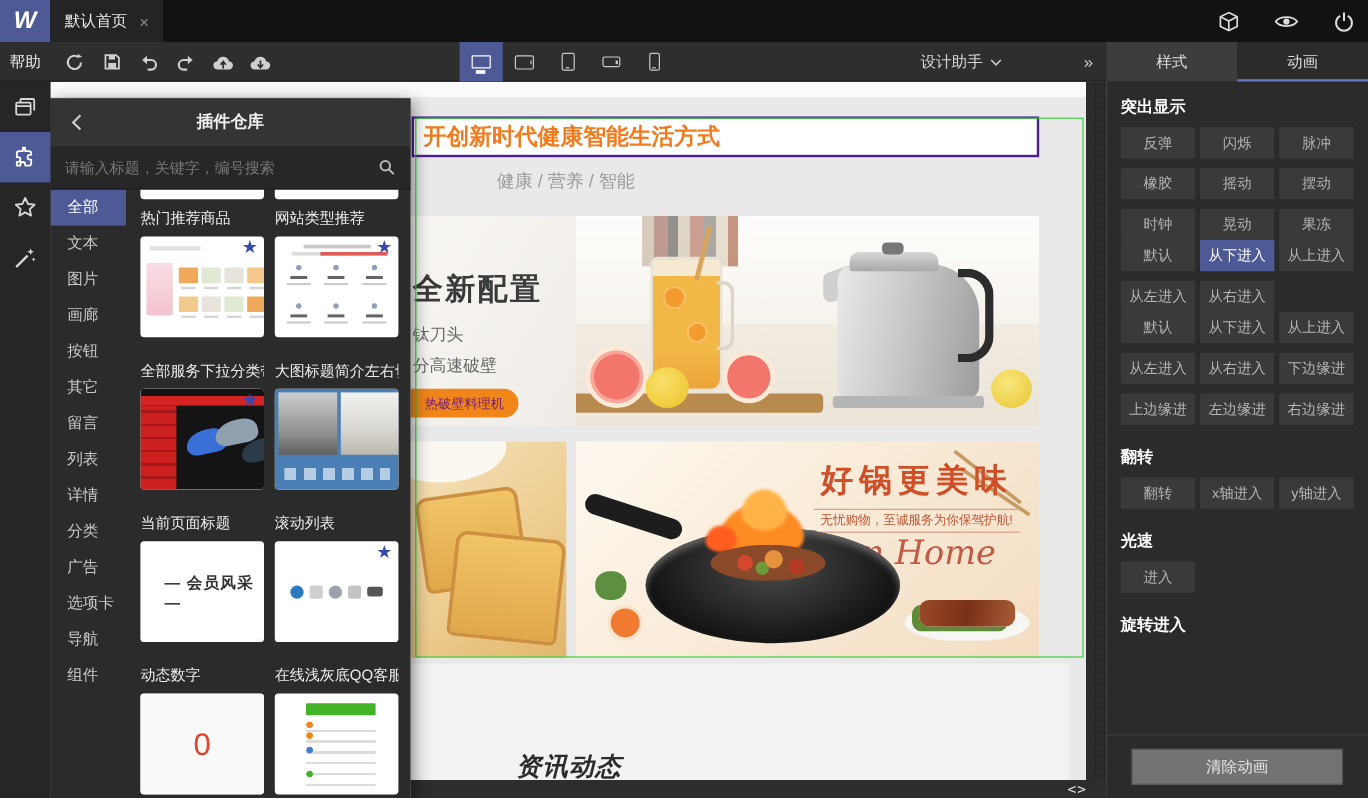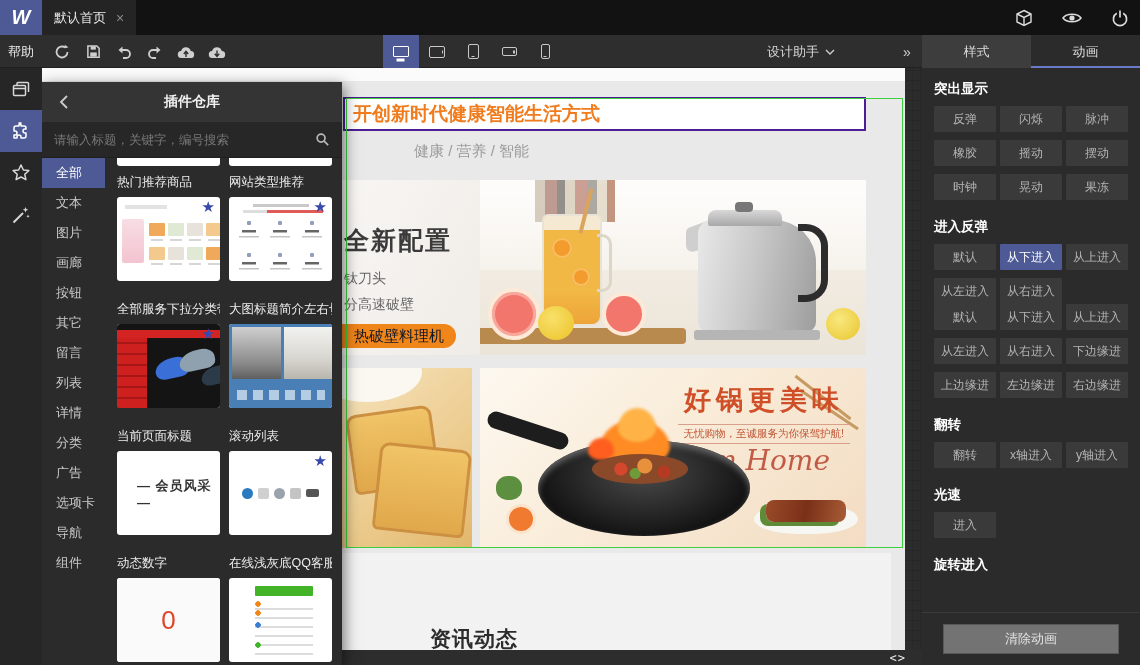--- a/index.html
+++ b/index.html
@@ -55,21 +55,21 @@
   .title-box { position:absolute; left:1px; top:29px; width:523px; height:34px; background:#fff; border:2px solid #4c1d95; z-index:4;
                display:flex; align-items:center; }
   .title-box span { color:#f07c1e; font-size:19px; font-weight:bold; padding-left:8px; white-space:nowrap; }
   .subtitle { position:absolute; left:72px; top:74px; color:#9b9b9b; font-size:15px; }
 
   .hero { position:absolute; left:0; top:112px; width:524px; height:175px; overflow:hidden; }
   .hero-text { position:absolute; left:0; top:0; width:138px; height:175px; background:linear-gradient(120deg,#f8f6f3,#efece7); }
   .hero-headline { position:absolute; left:2px; top:44px; font-size:25px; font-weight:bold; color:#3a3a3a; letter-spacing:2px; white-space:nowrap; }
   .hero-line1 { position:absolute; left:2px; top:90px; font-size:14px; color:#666; }
   .hero-line2 { position:absolute; left:2px; top:116px; font-size:14px; color:#666; }
-  .hero-pill { position:absolute; left:0; top:144px; height:24px; background:#f08519; color:#0f172a; font-size:15px;
+  .hero-pill { position:absolute; left:0; top:144px; height:24px; background:#f08519; color:#701a75; font-size:11px;
                display:flex; align-items:center; padding:0 12px; border-radius:0 12px 12px 0; }
   .hero-photo { position:absolute; left:138px; top:0; width:386px; height:175px; background:linear-gradient(#f8f4ed,#ebe4d8); overflow:hidden; }
   .ph-cab { position:absolute; left:0; top:0; width:100%; height:90px; background:linear-gradient(#ffffffcc,#ffffff55); }
   .ph-books { position:absolute; left:55px; top:0; width:80px; height:42px; background:
       linear-gradient(90deg,#b8a88f 0 10px,#8d4d3d 10px 22px,#3f3a34 22px 30px,#c9b79b 30px 40px,#a3543f 40px 52px,#6b655c 52px 62px,#d6c7ad 62px 72px,#97441f 72px 80px); opacity:.55; filter:blur(.5px); }
   .ph-board { position:absolute; left:-6px; top:148px; width:212px; height:16px; background:#b98a4e; border-radius:4px; }
   .ph-pitcher { position:absolute; left:62px; top:34px; width:60px; height:112px; background:linear-gradient(#f5e9d2 0 14px, #f2b846 14px 70%, #eda438); border:2px solid #e8e3d6; border-radius:6px 6px 10px 10px; }
   .ph-pitcher::after { content:''; position:absolute; right:-12px; top:18px; width:12px; height:52px; border:3px solid #ddd6c8; border-left:none; border-radius:0 10px 10px 0; }
   .ph-straw { position:absolute; left:104px; top:8px; width:4px; height:46px; background:#d9a55e; transform:rotate(14deg); }
   .ph-orange1 { position:absolute; left:72px; top:58px; width:20px; height:20px; border-radius:50%; background:#f39b2d; box-shadow:inset 0 0 0 2px #f7c063; }
@@ -106,21 +106,21 @@
               background:radial-gradient(circle at 30% 50%, #d4472c 6px, transparent 7px), radial-gradient(circle at 55% 40%, #e8913c 7px, transparent 8px),
               radial-gradient(circle at 75% 60%, #b53a22 6px, transparent 7px), radial-gradient(circle at 45% 65%, #6f9a3a 5px, transparent 6px), #8a4a2a; }
   .wok-broccoli { position:absolute; left:16px; top:108px; width:26px; height:24px; border-radius:45%; background:#5c8f3f; }
   .wok-orange { position:absolute; left:26px; top:136px; width:30px; height:30px; border-radius:50%; background:#f07a30; border:3px solid #fbe3cc; }
   .wok-plate { position:absolute; right:8px; bottom:14px; width:104px; height:30px; background:#f6f6f2; border-radius:50%/60%; }
   .wok-meat { position:absolute; right:20px; bottom:26px; width:80px; height:22px; border-radius:8px;
               background:linear-gradient(100deg,#9a4a28,#7a3018 50%,#a85c36); box-shadow:-6px 4px 0 #5f8a38; }
   .wok-stick { position:absolute; right:8px; top:28px; width:70px; height:3px; background:#c79a62; transform:rotate(38deg); }
   .wok-stick.s2 { top:40px; right:2px; transform:rotate(34deg); }
 
-  .news-section { position:absolute; left:0; top:485px; width:549px; height:112px; background:#f2f2f2; }
+  .news-section { position:absolute; left:0; top:485px; width:549px; height:112px; background:#f2f2f2;font-style:italic; }
   .news-heading { position:absolute; left:88px; top:72px; font-size:21px; font-weight:bold; color:#2c2c2c; letter-spacing:1px; }
 
   
   .scroll-strip { position:absolute; left:905px; top:68px; width:17px; height:582px; z-index:6;
       background-image:repeating-linear-gradient(0deg,#8f8f8f 0 9px,#7e7e7e 9px 10px),repeating-linear-gradient(90deg,#8f8f8f 0 7px,#818181 7px 8px);
       background-blend-mode:multiply; background-color:#8c8c8c; }
 
   
   .bottombar { position:absolute; left:342px; top:650px; width:580px; height:15px; background:#2d2d2d; z-index:20; }
   .code-icon { position:absolute; right:16px; top:0; height:15px; display:flex; align-items:center; color:#e8e8e8; font-size:12px; font-family:"DejaVu Sans Mono", monospace; letter-spacing:1px; }
@@ -605,21 +605,20 @@
         <div class="abtn">
           <span>时钟</span>
         </div>
         <div class="abtn">
           <span>晃动</span>
         </div>
         <div class="abtn">
           <span>果冻</span>
         </div>
       </div>
-    <div class="sec-title">进入反弹</div>
     <div class="btns">
 
     <div class="abtn">
           <span>默认</span>
         </div>
         <div class="abtn active">
           <span>从下进入</span>
         </div>
         <div class="abtn">
           <span>从上进入</span>

